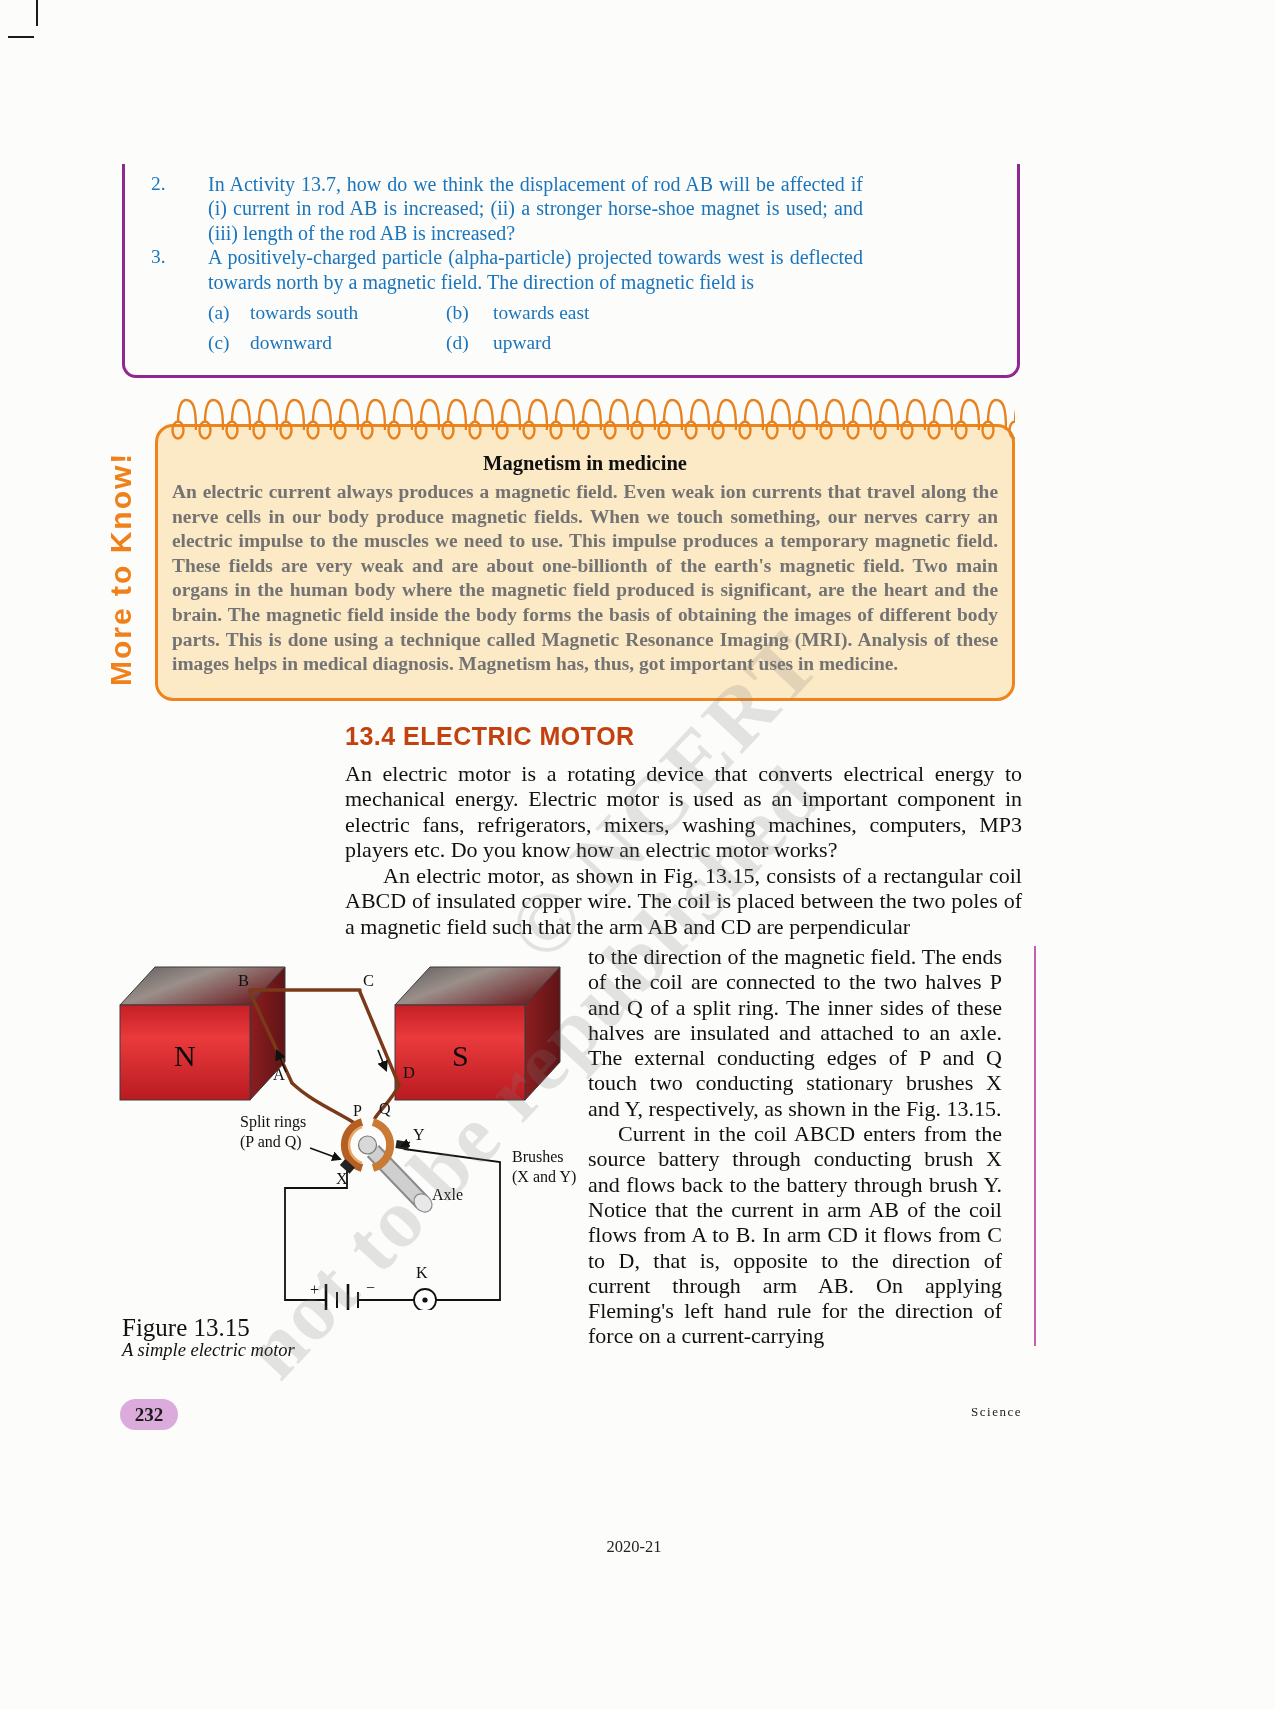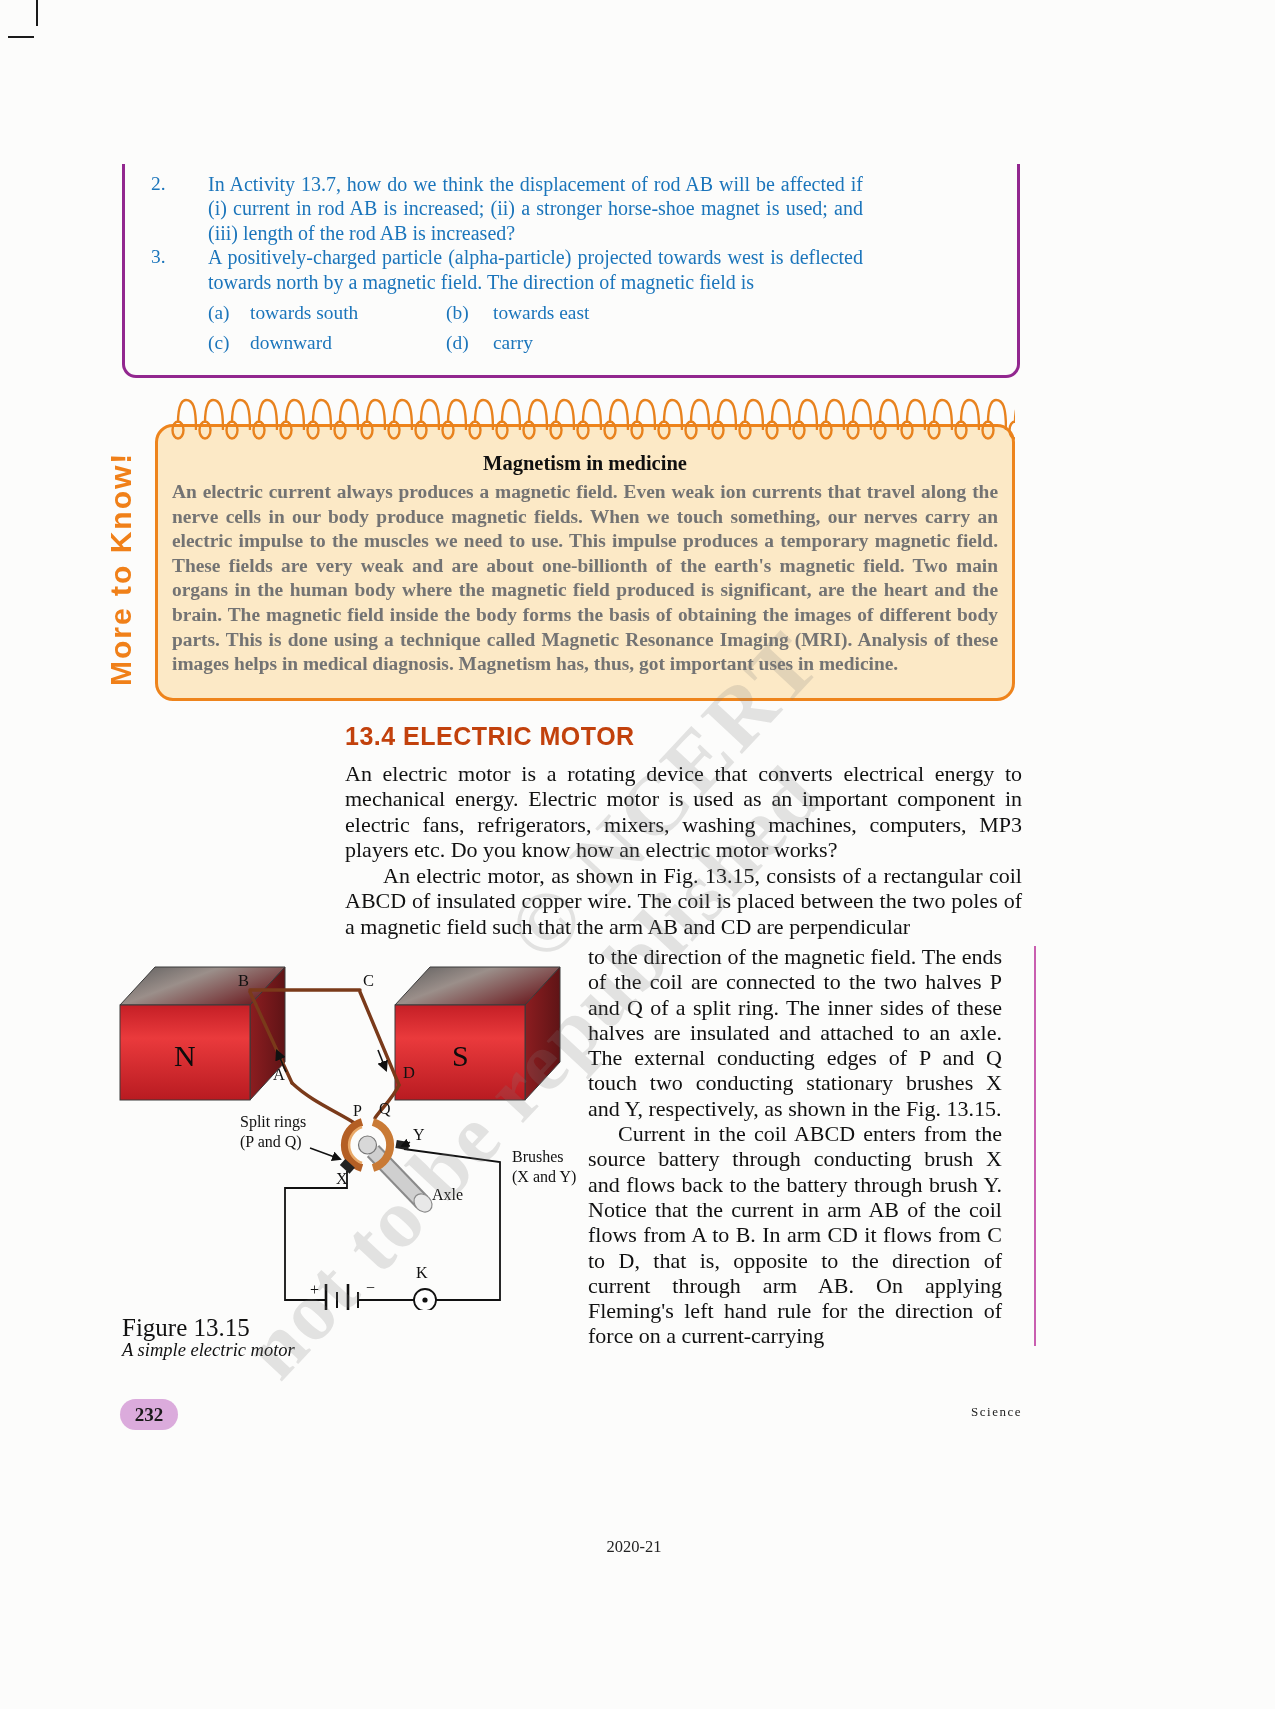--- a/index.html
+++ b/index.html
@@ -106,21 +106,21 @@
       <div class="qtext">A positively-charged particle (alpha-particle) projected towards west is deflected towards north by a magnetic field. The direction of magnetic field is</div>
     </div>
     <div class="opts">
       <span>(a)</span>
       <span>towards south</span>
       <span>(b)</span>
       <span>towards east</span>
       <span>(c)</span>
       <span>downward</span>
       <span>(d)</span>
-      <span>carry</span>
+      <span>upward</span>
     </div>
   </div>
 
   <div class="mtk-tab">More to Know!</div>
   <div class="note-box">
     <div class="note-title">Magnetism in medicine</div>
     <div class="note-body">An electric current always produces a magnetic field. Even weak ion currents that travel along the nerve cells in our body produce magnetic fields. When we touch something, our nerves carry an electric impulse to the muscles we need to use. This impulse produces a temporary magnetic field. These fields are very weak and are about one-billionth of the earth's magnetic field. Two main organs in the human body where the magnetic field produced is significant, are the heart and the brain. The magnetic field inside the body forms the basis of obtaining the images of different body parts. This is done using a technique called Magnetic Resonance Imaging (MRI). Analysis of these images helps in medical diagnosis. Magnetism has, thus, got important uses in medicine.</div>
   </div>
   <svg class="coil-strip" width="845" height="46" viewBox="0 0 845 46">
     <defs>

